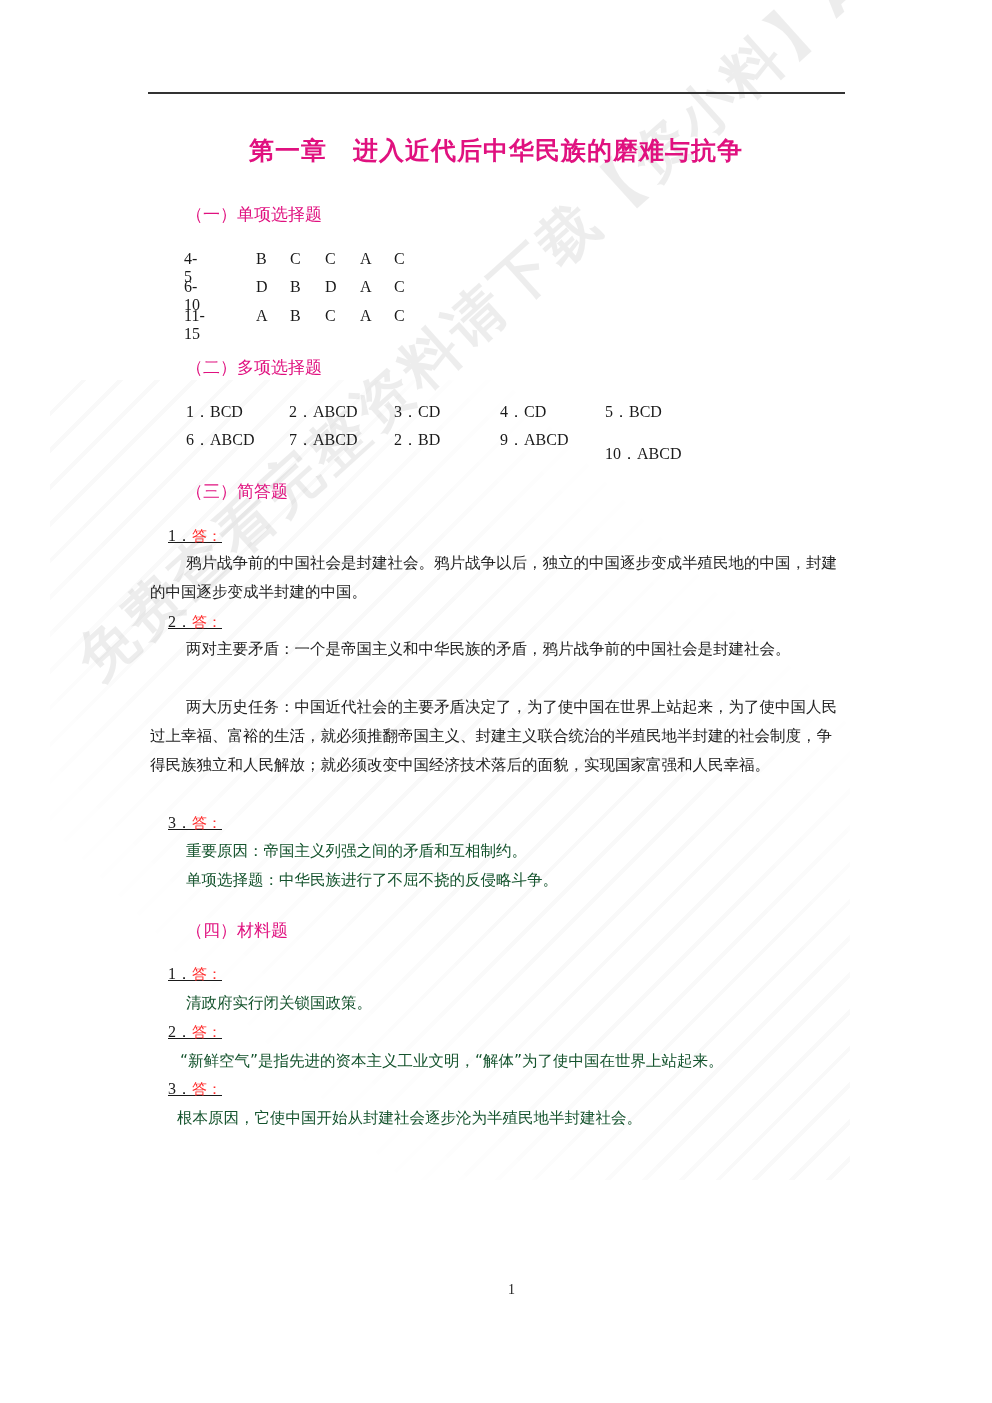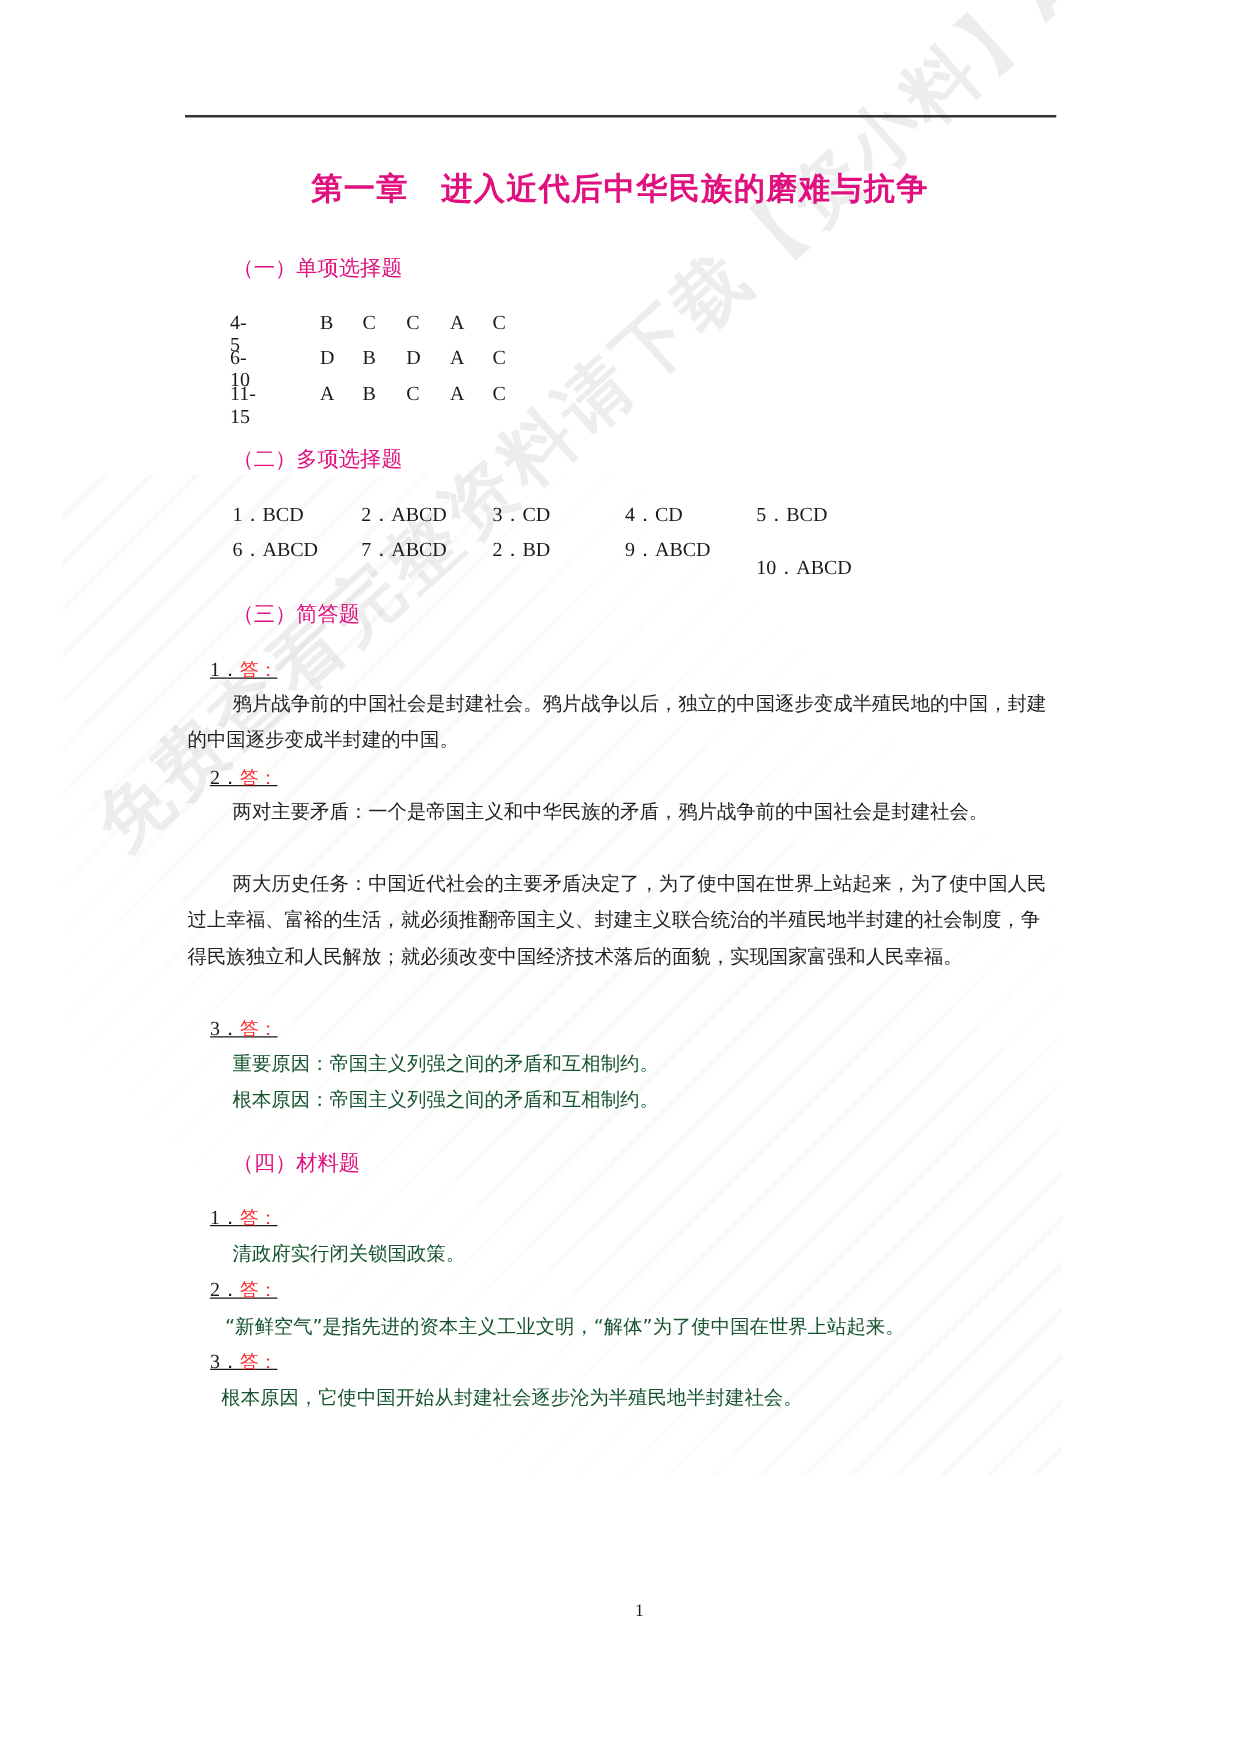--- a/index.html
+++ b/index.html
@@ -104,21 +104,21 @@
 <div class="qnum" style="top:612px">
   <span>2．</span><span class="da">答：</span>
 </div>
 <div class="para" style="top:635px">两对主要矛盾：一个是帝国主义和中华民族的矛盾，鸦片战争前的中国社会是封建社会。</div>
 <div class="para" style="top:693px">两大历史任务：中国近代社会的主要矛盾决定了，为了使中国在世界上站起来，为了使中国人民过上幸福、富裕的生活，就必须推翻帝国主义、封建主义联合统治的半殖民地半封建的社会制度，争得民族独立和人民解放；就必须改变中国经济技术落后的面貌，实现国家富强和人民幸福。</div>
 
 <div class="qnum" style="top:813px">
   <span>3．</span><span class="da">答：</span>
 </div>
 <div class="line" style="left:186px;top:841px">重要原因：帝国主义列强之间的矛盾和互相制约。</div>
-<div class="line" style="left:186px;top:870px">根本原因：帝国主义列强之间的矛盾和互相制约。</div>
+<div class="line" style="left:186px;top:870px">单项选择题：中华民族进行了不屈不挠的反侵略斗争。</div>
 
 <div class="section" style="top:919px">（四）材料题</div>
 
 <div class="qnum" style="top:964px">
   <span>1．</span><span class="da">答：</span>
 </div>
 <div class="line" style="left:186px;top:993px">清政府实行闭关锁国政策。</div>
 
 <div class="qnum" style="top:1022px">
   <span>2．</span><span class="da">答：</span>

